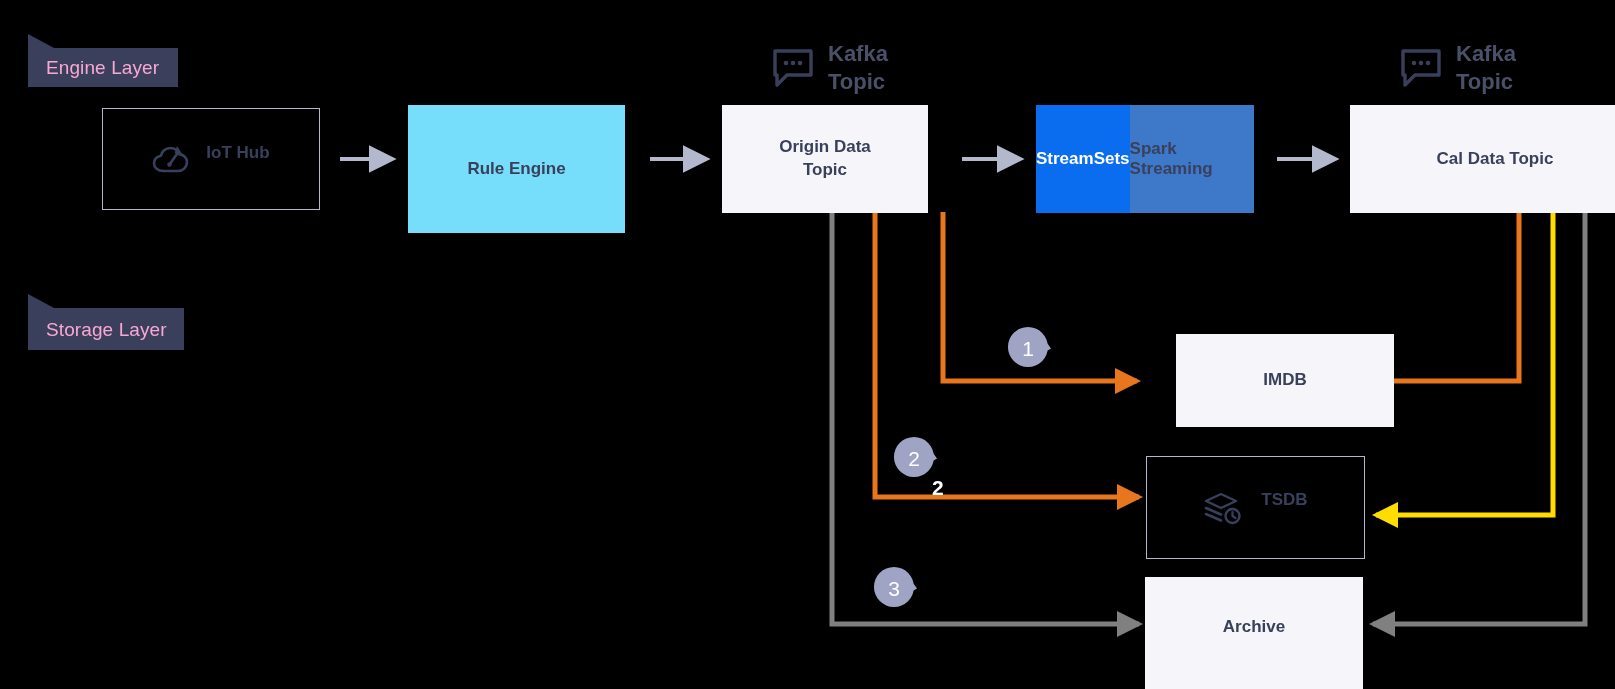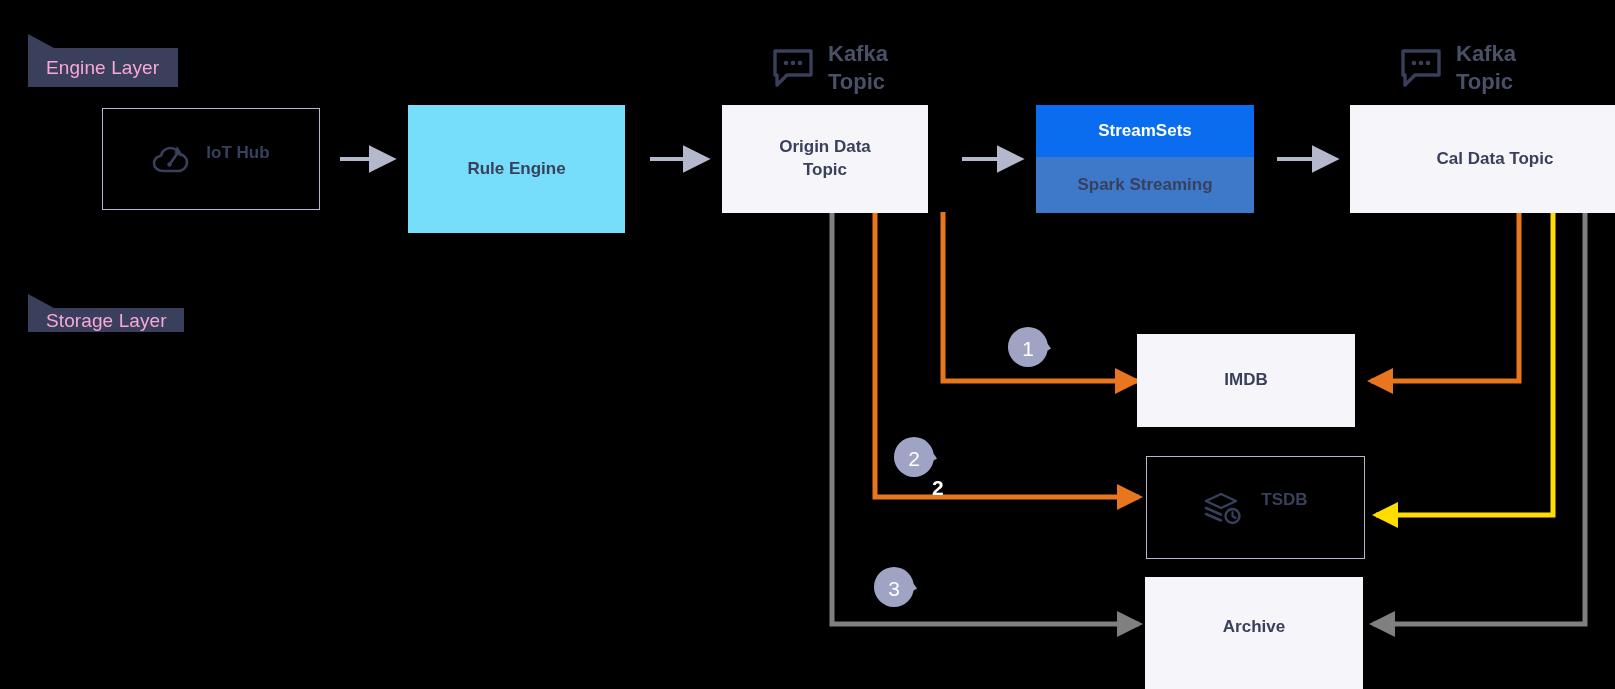--- a/index.html
+++ b/index.html
@@ -63,21 +63,20 @@
   .node .with-icon {
     display: flex;
     align-items: flex-start;
     gap: 16px;
   }
   
   .split {
     position: absolute;
     box-sizing: border-box;
     display: flex;
-    flex-direction: column;
   }
   .split .top {
     flex: 0 0 52px;
     background: #0A6DF0;
     color: #FFFFFF;
     font-size: 17px;
     font-weight: bold;
     display: flex;
     align-items: center;
     justify-content: center;
@@ -168,21 +167,21 @@
   <path d="M 1553,212 L 1553,515 L 1376,515" fill="none" stroke="#FFDD00" stroke-width="5" marker-end="url(#ah-yellow)"></path>
 
   <path d="M 1585,212 L 1585,624 L 1373,624" fill="none" stroke="#808080" stroke-width="5" marker-end="url(#ah-gray)"></path>
 </svg>
 
 <div class="ribbon" style="left:28px; top:48px; width:150px; height:39px;">
   <span class="fold"></span>
   <span>Engine Layer</span>
 </div>
 
-<div class="ribbon" style="left:28px; top:308px; width:156px; height:24px;">
+<div class="ribbon" style="left:28px; top:308px; width:156px; height:42px;">
   <span class="fold"></span>
   <span>Storage Layer</span>
 </div>
 
 <div class="kafka" style="left:772px; top:40px;">
   <span>
     <svg width="42" height="40" viewBox="0 0 42 40">
       <path d="M3 3 H39 V27 H15 L5 37 V27 H3 Z" fill="none" stroke="#3A3F5C" stroke-width="3.4" stroke-linejoin="round"></path>
       <circle cx="14" cy="15" r="2.3" fill="#3A3F5C"></circle>
       <circle cx="21" cy="15" r="2.3" fill="#3A3F5C"></circle>
@@ -236,21 +235,21 @@
   </div>
   <div class="bot">
     <span>Spark Streaming</span>
   </div>
 </div>
 
 <div class="node filled" style="left:1350px; top:105px; width:290px; height:108px;">
   <span>Cal Data Topic</span>
 </div>
 
-<div class="node filled" style="left:1137px; top:334px; width:218px; height:93px;">
+<div class="node filled" style="left:1176px; top:334px; width:218px; height:93px;">
   <span>IMDB</span>
 </div>
 
 <div class="node outlined" style="left:1146px; top:456px; width:219px; height:103px;">
   <span class="with-icon">
     <span>
       <svg width="42" height="38" viewBox="0 0 42 38">
         <path d="M18 5 L33 12 L18 19 L3 12 Z" fill="none" stroke="#39405C" stroke-width="2.4" stroke-linejoin="round"></path>
         <path d="M3 19 L18 25.5" fill="none" stroke="#39405C" stroke-width="2.6" stroke-linecap="round"></path>
         <path d="M3 25 L18 31.5" fill="none" stroke="#39405C" stroke-width="2.6" stroke-linecap="round"></path>

